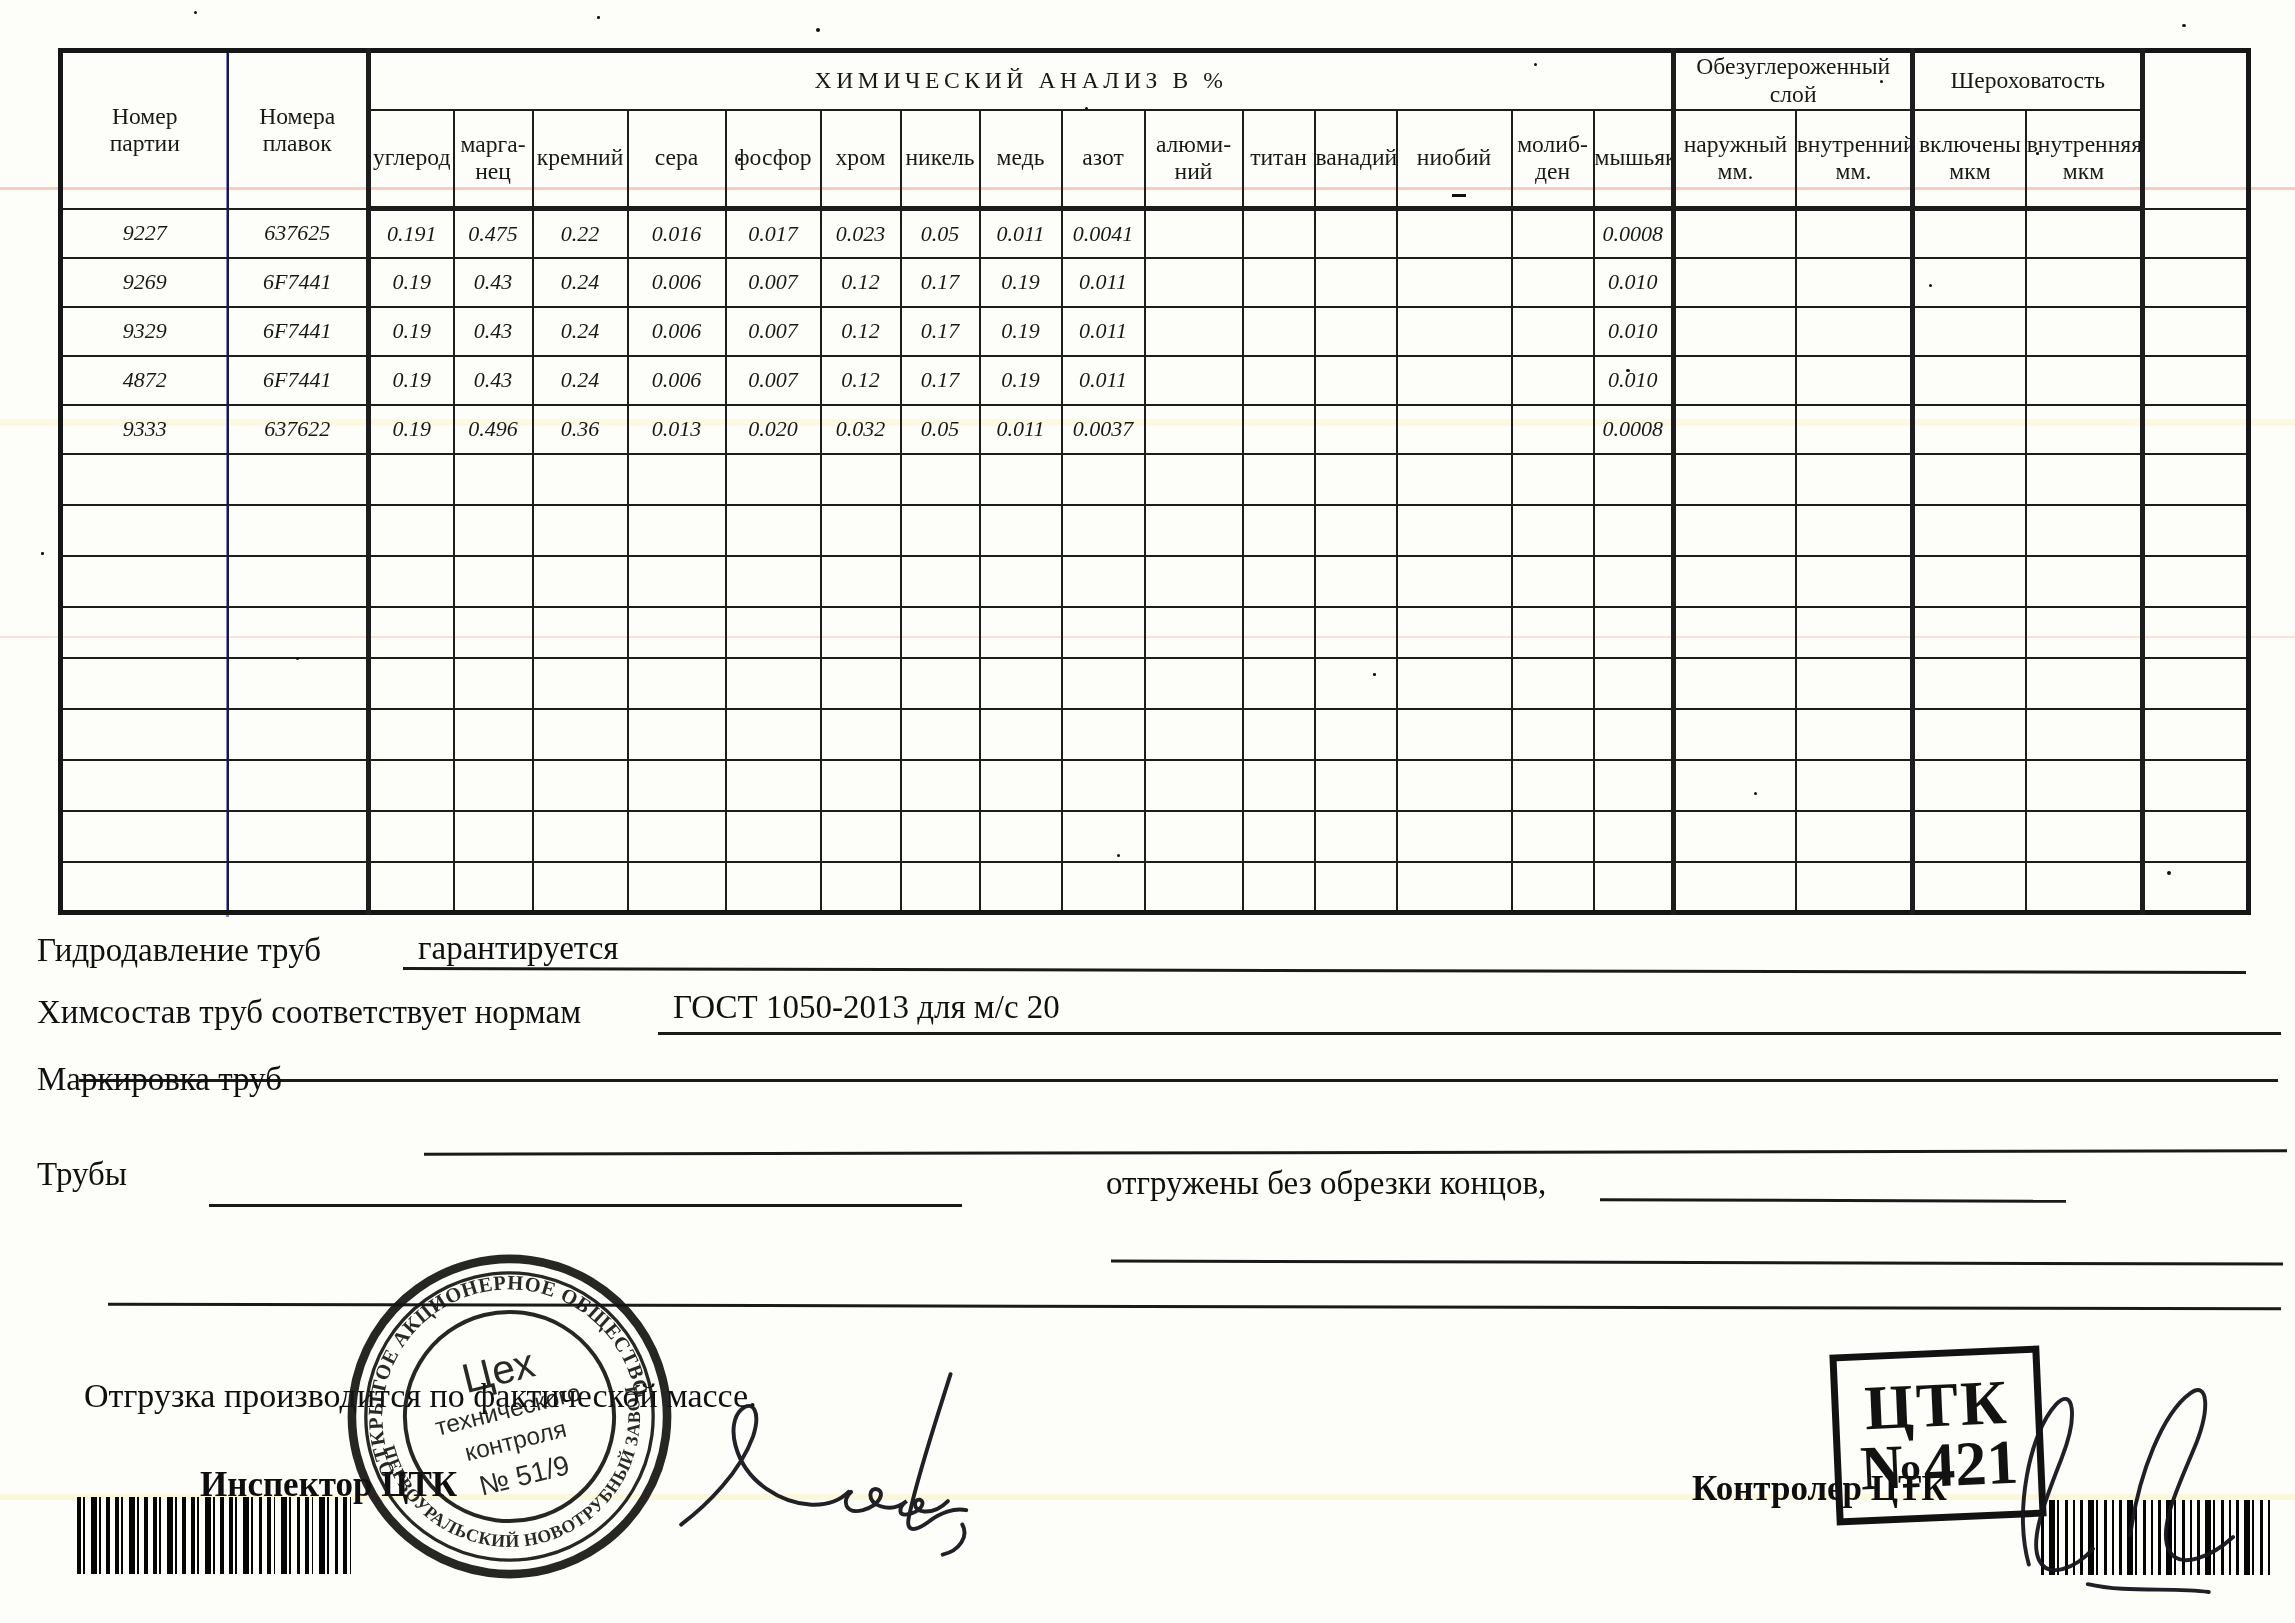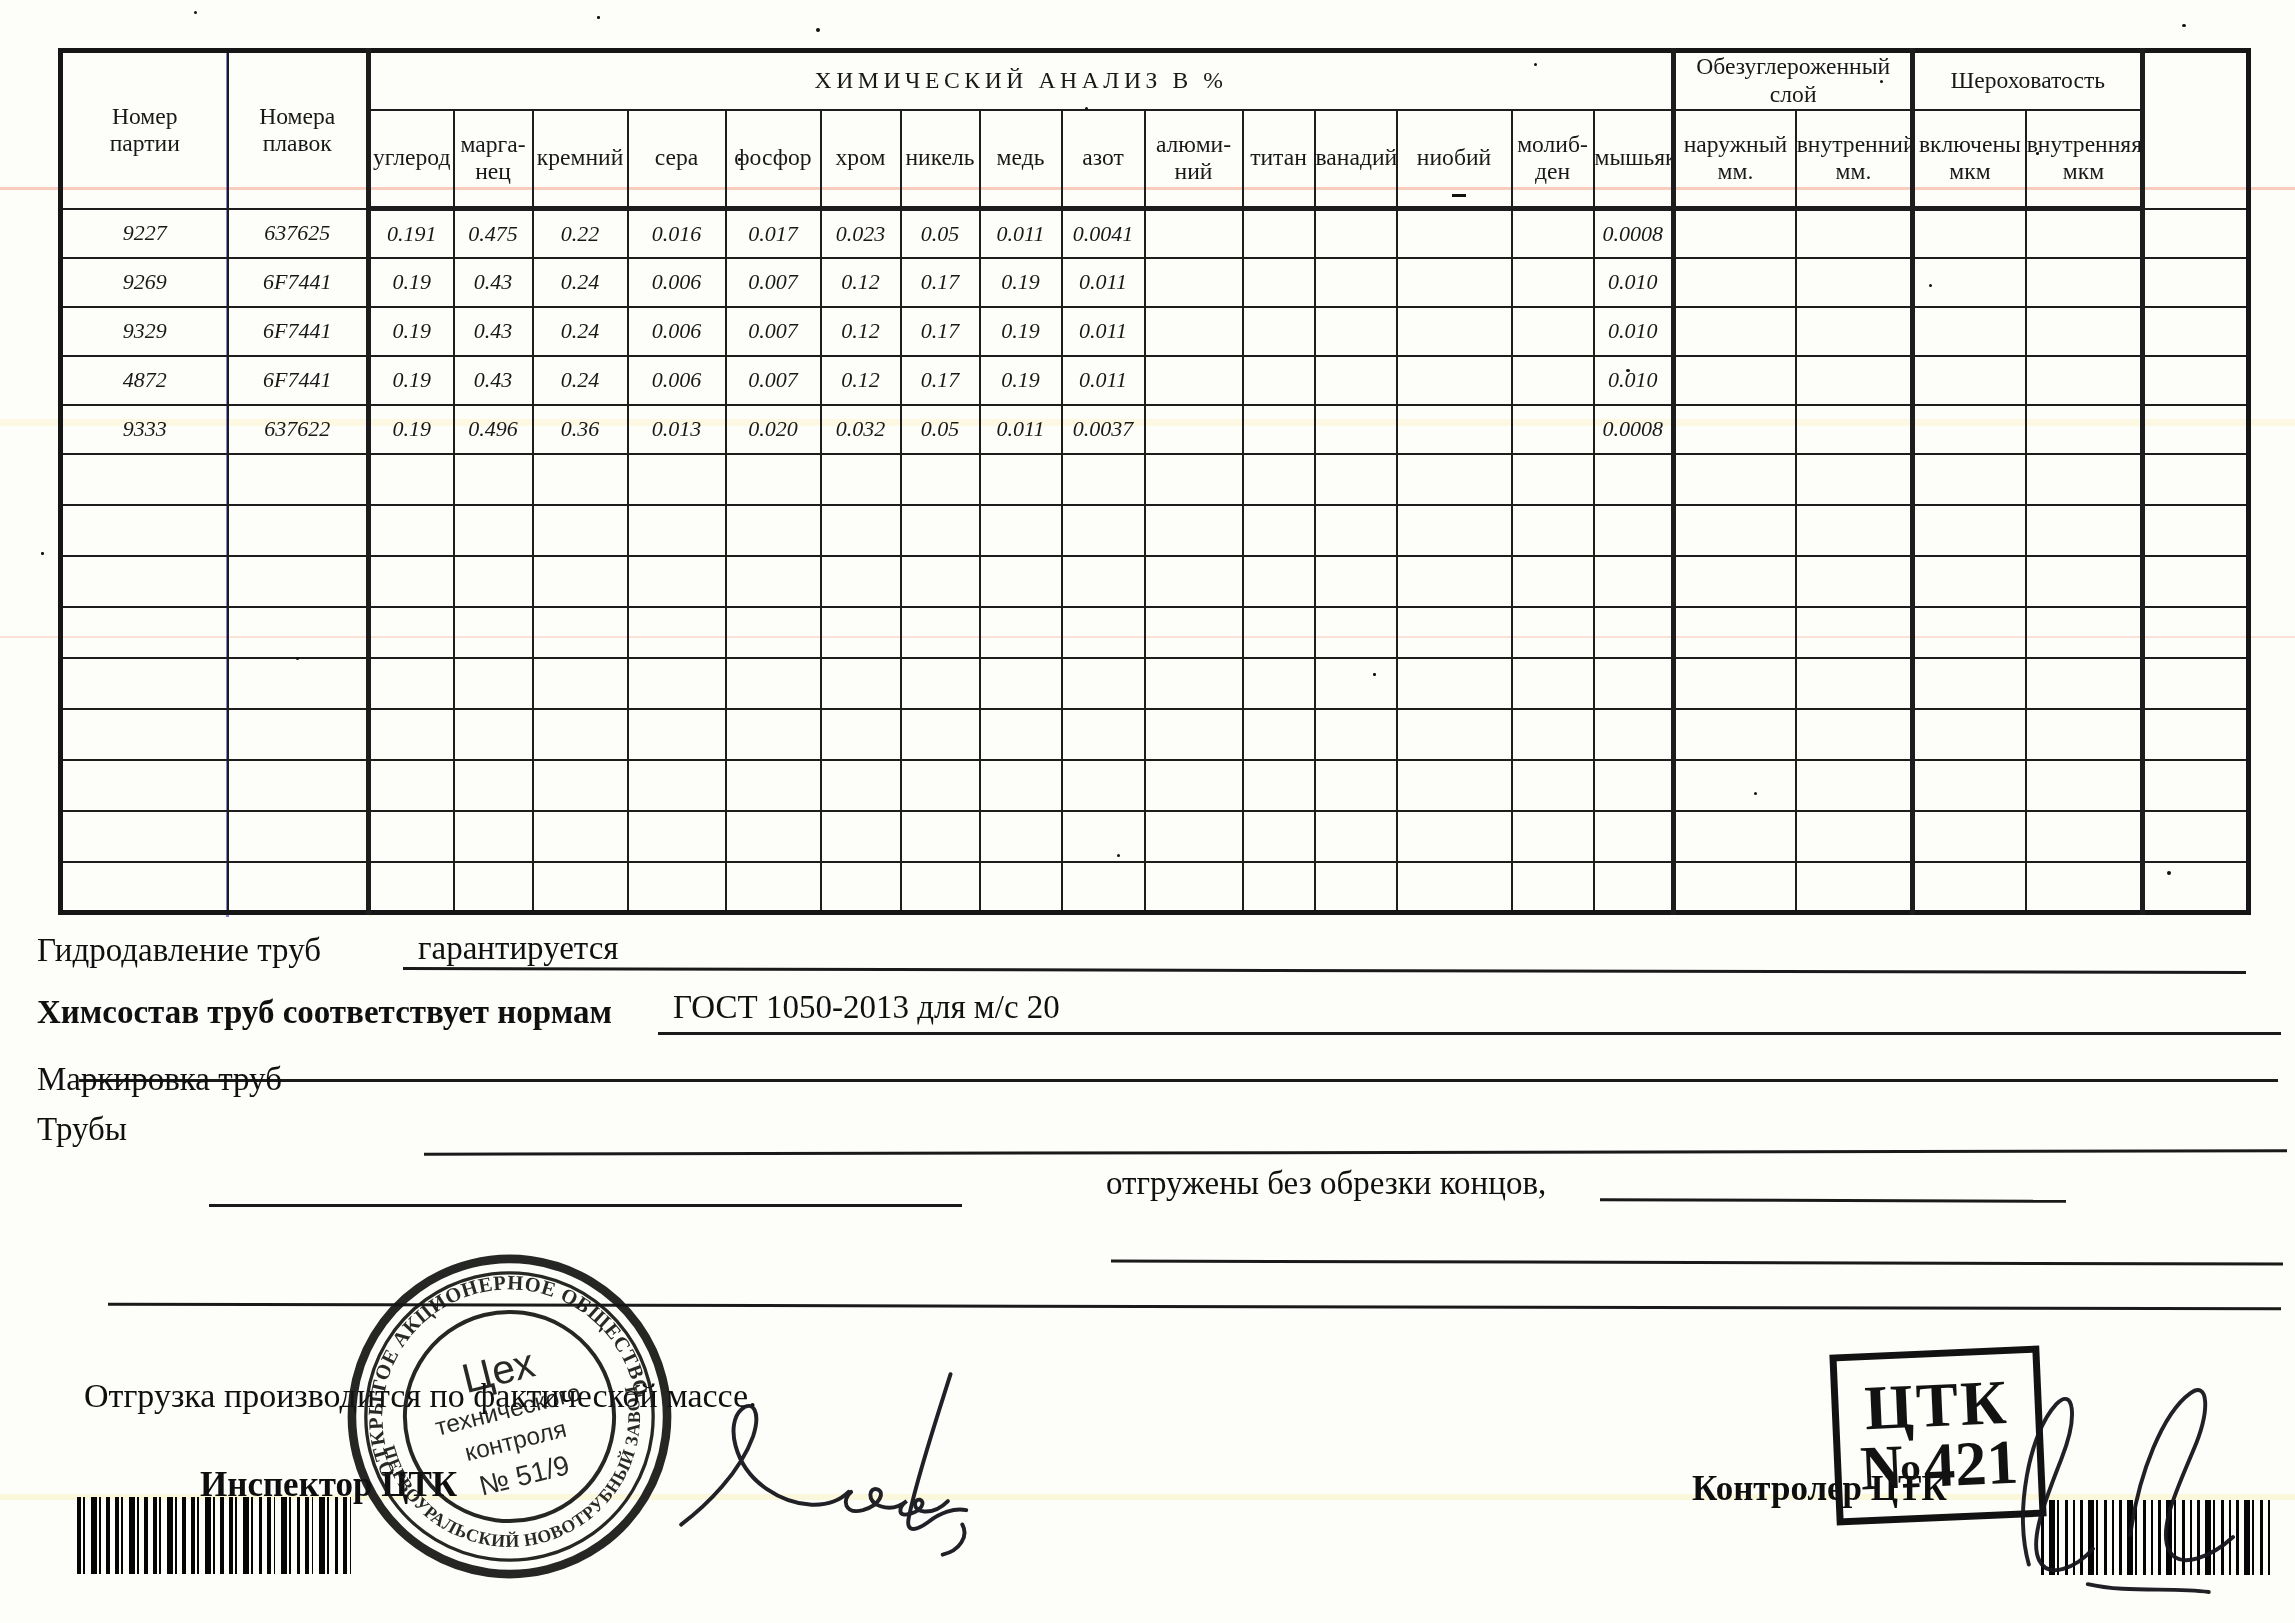--- a/index.html
+++ b/index.html
@@ -486,30 +486,30 @@
             <td class="hl"></td>
           </tr>
         </tbody>
     </table>
   </div>
 
   <div class="lbl" style="left:37px;top:932px;">Гидродавление труб</div>
   <div class="val" style="left:418px;top:930px;">гарантируется</div>
   <div class="uline" style="left:403px;top:969px;width:1843px;transform:rotate(0.12deg);"></div>
 
-  <div class="lbl" style="left:37px;top:994px;font-weight:bold;">Химсостав труб соответствует нормам</div>
+  <div class="lbl" style="left:37px;top:994px;">Химсостав труб соответствует нормам</div>
   <div class="val" style="left:673px;top:989px;">ГОСТ 1050-2013 для м/с 20</div>
   <div class="uline" style="left:658px;top:1032px;width:1623px;"></div>
 
   <div class="uline" style="left:79px;top:1079px;width:2199px;"></div>
 
   <div class="lbl" style="left:37px;top:1061px;">Маркировка труб</div>
   <div class="uline" style="left:424px;top:1151px;width:1863px;transform:rotate(-0.1deg);"></div>
 
-  <div class="lbl" style="left:37px;top:1111px;">Трубы</div>
+  <div class="lbl" style="left:37px;top:1156px;">Трубы</div>
   <div class="uline" style="left:209px;top:1204px;width:753px;"></div>
   <div class="val" style="left:1106px;top:1165px;">отгружены без обрезки концов,</div>
   <div class="uline" style="left:1600px;top:1199px;width:466px;transform:rotate(0.2deg);"></div>
 
   <div class="uline" style="left:1111px;top:1261px;width:1172px;transform:rotate(0.15deg);"></div>
 
   <div class="uline" style="left:108px;top:1305px;width:2173px;transform:rotate(0.12deg);"></div>
 
   <div class="lbl" style="left:84px;top:1377px;font-size:34px;">Отгрузка производится по фактической массе.</div>
 

